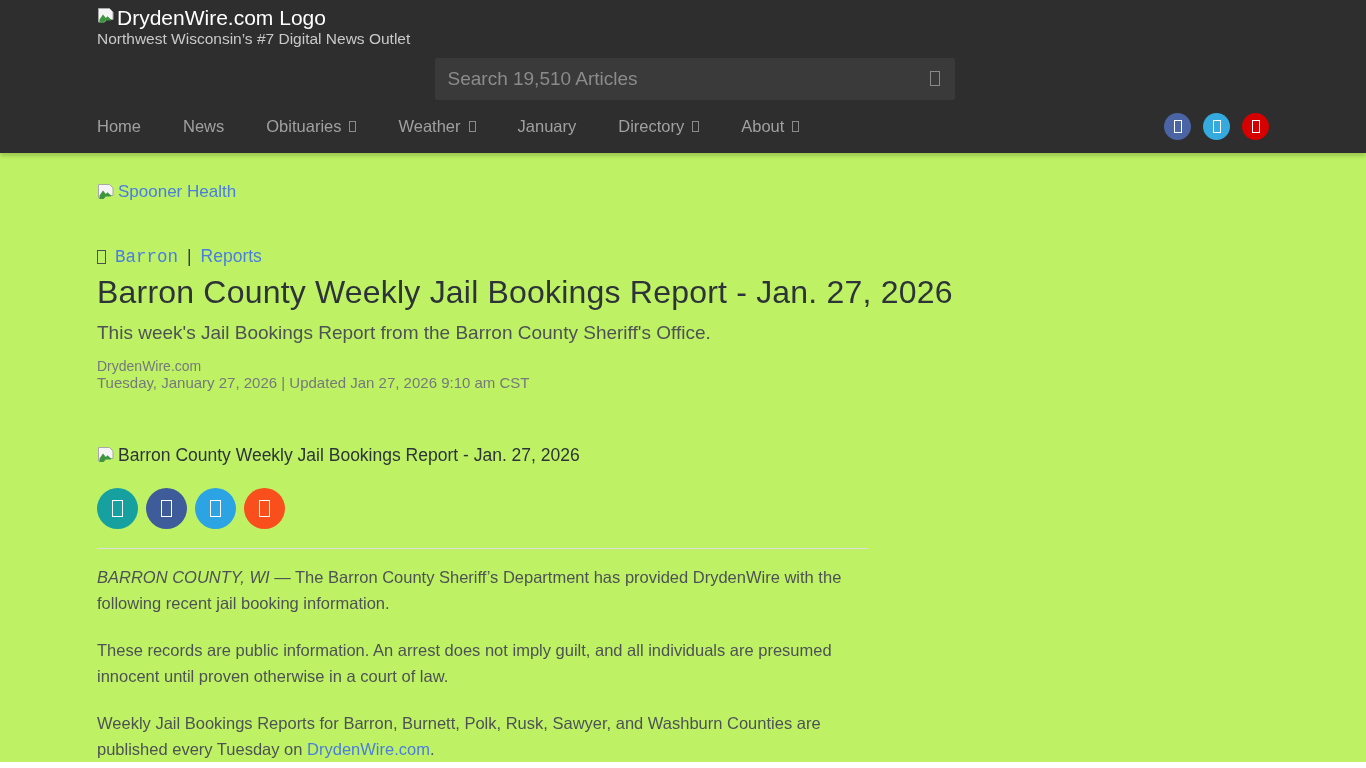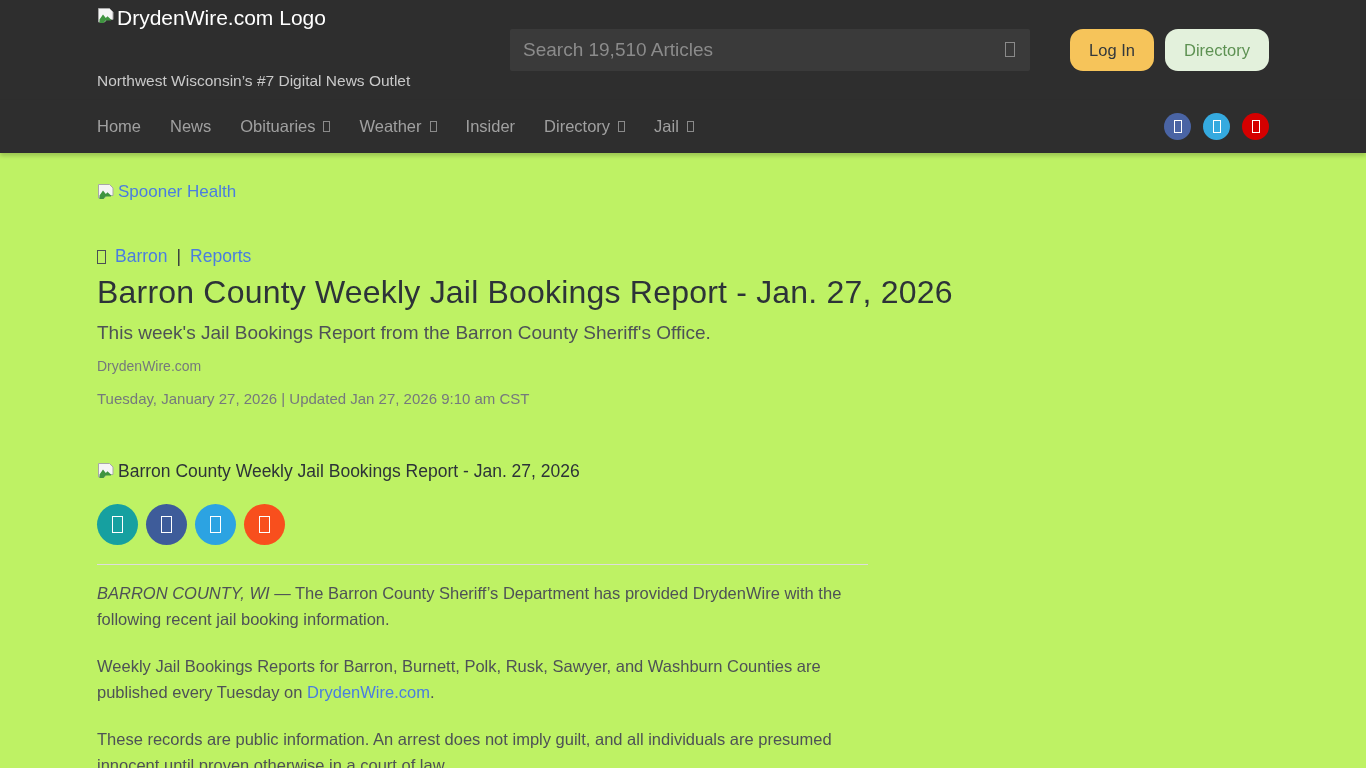--- a/index.html
+++ b/index.html
@@ -7,21 +7,21 @@
   body {
     width: 1366px; height: 768px; overflow: hidden;
     background: #ffffff;
     font-family: "Liberation Sans", sans-serif;
   }
   .container { width: 1172px; margin: 0 auto; }
 
   
   .site-header { background: #2e2e2e; }
   .header-top { height: 100px; }
-  .header-inner { width: 1172px; margin: 0 auto; height: 100px; display: flex; align-items: center; }
+  .header-inner { width: 1172px; margin: 0 auto; height: 100px; display: flex; align-items: center; flex-direction: column; }
 
   .brand { align-self: stretch; width: 390px; display: flex; flex-direction: column; justify-content: space-between; padding: 6px 0 10px; }
   .brand-logo { display: inline-flex; align-items: flex-start; gap: 2px; color: #ffffff; font-size: 21px; cursor: pointer; text-decoration: none; }
   .tagline { color: #c9c9c9; font-size: 15.5px; }
 
   .search-wrap { flex: 1; display: flex; align-items: center; }
   .search-box { position: relative; width: 520px; height: 42px; margin-left: 23px; background: #3a3a3a; border-radius: 2px; }
   .search-box input {
     width: 100%; height: 100%; background: transparent; border: none; outline: none;
     color: #f97316; font-size: 19px; padding: 0 40px 0 13px;
@@ -31,38 +31,38 @@
   .search-tofu { position: absolute; right: 15px; top: 13px; width: 10px; height: 15px; border: 1px solid #8a8a8a; }
 
   .header-actions { margin-left: auto; display: flex; align-items: center; gap: 11px; }
   .btn { height: 42px; border: none; border-radius: 13px; font-size: 16.5px; padding: 0 19px; cursor: pointer; font-family: "Liberation Sans", sans-serif; }
   .btn-login { color: #33383c; }
   .btn-subscribe { color: #5d9152; }
 
   
   .header-nav { height: 53px; box-shadow: 0 3px 4px rgba(0,0,0,0.18); position: relative; }
   .nav-inner { width: 1172px; margin: 0 auto; height: 53px; display: flex; align-items: center; }
-  .nav-links { display: flex; align-items: center; gap: 29px; }
+  .nav-links { display: flex; align-items: center; gap: 42px; }
   .nav-link { display: inline-flex; align-items: center; gap: 8px; color: #a0a0a0; font-size: 16.5px; text-decoration: none; cursor: pointer; }
   .nav-tofu { width: 7px; height: 11px; border: 1px solid #8a8a8a; }
   .nav-social { margin-left: auto; display: flex; align-items: center; gap: 12px; }
   .social-circle { width: 27px; height: 27px; border-radius: 50%; display: flex; align-items: center; justify-content: center; cursor: pointer; }
   .social-tofu { width: 8px; height: 13px; border: 1px solid #ffffff; }
 
   
   main { background: #bef264; }
   .ad-link { margin-top: 29px; display: inline-flex; align-items: flex-start; gap: 3px; font-size: 17px; text-decoration: none; cursor: pointer; }
   .breadcrumb { margin-top: 39px; display: flex; align-items: center; gap: 9px; font-size: 17.5px; }
   .crumb-tofu { width: 9px; height: 14px; border: 1px solid #4a4f54; }
   .crumb-link { text-decoration: none; cursor: pointer; }
   .crumb-sep { color: #33383c; }
   .article-title { margin: 7px 0 0; font-size: 32px; font-weight: 500; color: #2d3338; letter-spacing: 0.2px; }
   .article-subtitle { margin-top: 11px; font-size: 19px; color: #4e5256; }
   .article-byline { margin-top: 14px; font-size: 14px; color: #75797c; }
-  .article-dateline { margin-top: 16px; font-size: 15px; color: #75797c; }
+  .article-dateline { margin-top: 0; font-size: 15px; color: #75797c; }
 
   .article-body { width: 771px; }
   .article-image { margin-top: 54px; display: inline-flex; align-items: flex-start; gap: 3px; color: #2d3338; font-size: 17.5px; }
 
   .share-row { margin-top: 18px; display: flex; gap: 8px; }
   .share-circle { width: 41px; height: 41px; border-radius: 50%; display: flex; align-items: center; justify-content: center; cursor: pointer; border: none; }
   .share-tofu { width: 11px; height: 17px; border: 1px solid #ffffff; }
 
   .divider { margin: 19px 0 0; border: none; border-top: 1px solid #dddddd; }
 
@@ -116,28 +116,28 @@
         </a>
         <a class="nav-link">
           <span>Obituaries</span>
           <span class="nav-tofu"></span>
         </a>
         <a class="nav-link">
           <span>Weather</span>
           <span class="nav-tofu"></span>
         </a>
         <a class="nav-link">
-          <span>Insider</span>
+          <span>January</span>
         </a>
         <a class="nav-link">
           <span>Directory</span>
           <span class="nav-tofu"></span>
         </a>
         <a class="nav-link">
-          <span>Jail</span>
+          <span>About</span>
           <span class="nav-tofu"></span>
         </a>
       </div>
       <div class="nav-social">
         <a class="social-circle" style="background: rgb(74, 100, 164);">
           <span class="social-tofu"></span>
         </a>
         <a class="social-circle" style="background: rgb(53, 170, 223);">
           <span class="social-tofu"></span>
         </a>
@@ -154,21 +154,21 @@
     <a class="ad-link" style="color: rgb(74, 125, 224);">
       <svg class="broken-img-icon" width="18" height="20" viewBox="0 0 18 20">
         <path d="M1.5 1.5 h11 l3.5 3.5 v7.5 h-6.5 l-2 2.5 h-6 z" fill="#f5f5f5" stroke="#a8a8a8" stroke-width="1"></path>
         <path d="M2.5 12.5 l3.5-5 2.8 3.6 1.7-1.8 3.5 3.2 v1 h-5.5 l-2 2.5 h-4 z" fill="#3f9440"></path>
       </svg>
       <span>Spooner Health</span>
     </a>
 
     <div class="breadcrumb">
       <span class="crumb-tofu"></span>
-      <a class="crumb-link" style="color: rgb(74, 125, 224);">Barron</a>
+      <a class="crumb-link" style="color: rgb(74, 125, 224); font-family: Liberation Mono, monospace;">Barron</a>
       <span class="crumb-sep">|</span>
       <a class="crumb-link" style="color: rgb(74, 125, 224);">Reports</a>
     </div>
 
     <h1 class="article-title">Barron County Weekly Jail Bookings Report - Jan. 27, 2026</h1>
     <div class="article-subtitle">This week's Jail Bookings Report from the Barron County Sheriff's Office.</div>
     <div class="article-byline">DrydenWire.com</div>
     <div class="article-dateline">Tuesday, January 27, 2026 | Updated Jan 27, 2026 9:10 am CST</div>
 
     <div class="article-body">
@@ -194,22 +194,22 @@
           <span class="share-tofu"></span>
         </button>
       </div>
 
       <hr class="divider">
 
       <p class="first">
         <span class="lead-loc">BARRON COUNTY, WI</span><span> — The Barron County Sheriff’s Department has provided DrydenWire with the following recent jail booking information.</span>
       </p>
 
+      <p>These records are public information. An arrest does not imply guilt, and all individuals are presumed innocent until proven otherwise in a court of law.</p>
+
       <p>
         <span>Weekly Jail Bookings Reports for Barron, Burnett, Polk, Rusk, Sawyer, and Washburn Counties are published every Tuesday on </span><a class="inline-link" style="color: rgb(74, 125, 224);">DrydenWire.com</a><span>.</span>
       </p>
 
-      <p>These records are public information. An arrest does not imply guilt, and all individuals are presumed innocent until proven otherwise in a court of law.</p>
-
       
     </div>
   </div>
 </main>
 
 </body></html>

